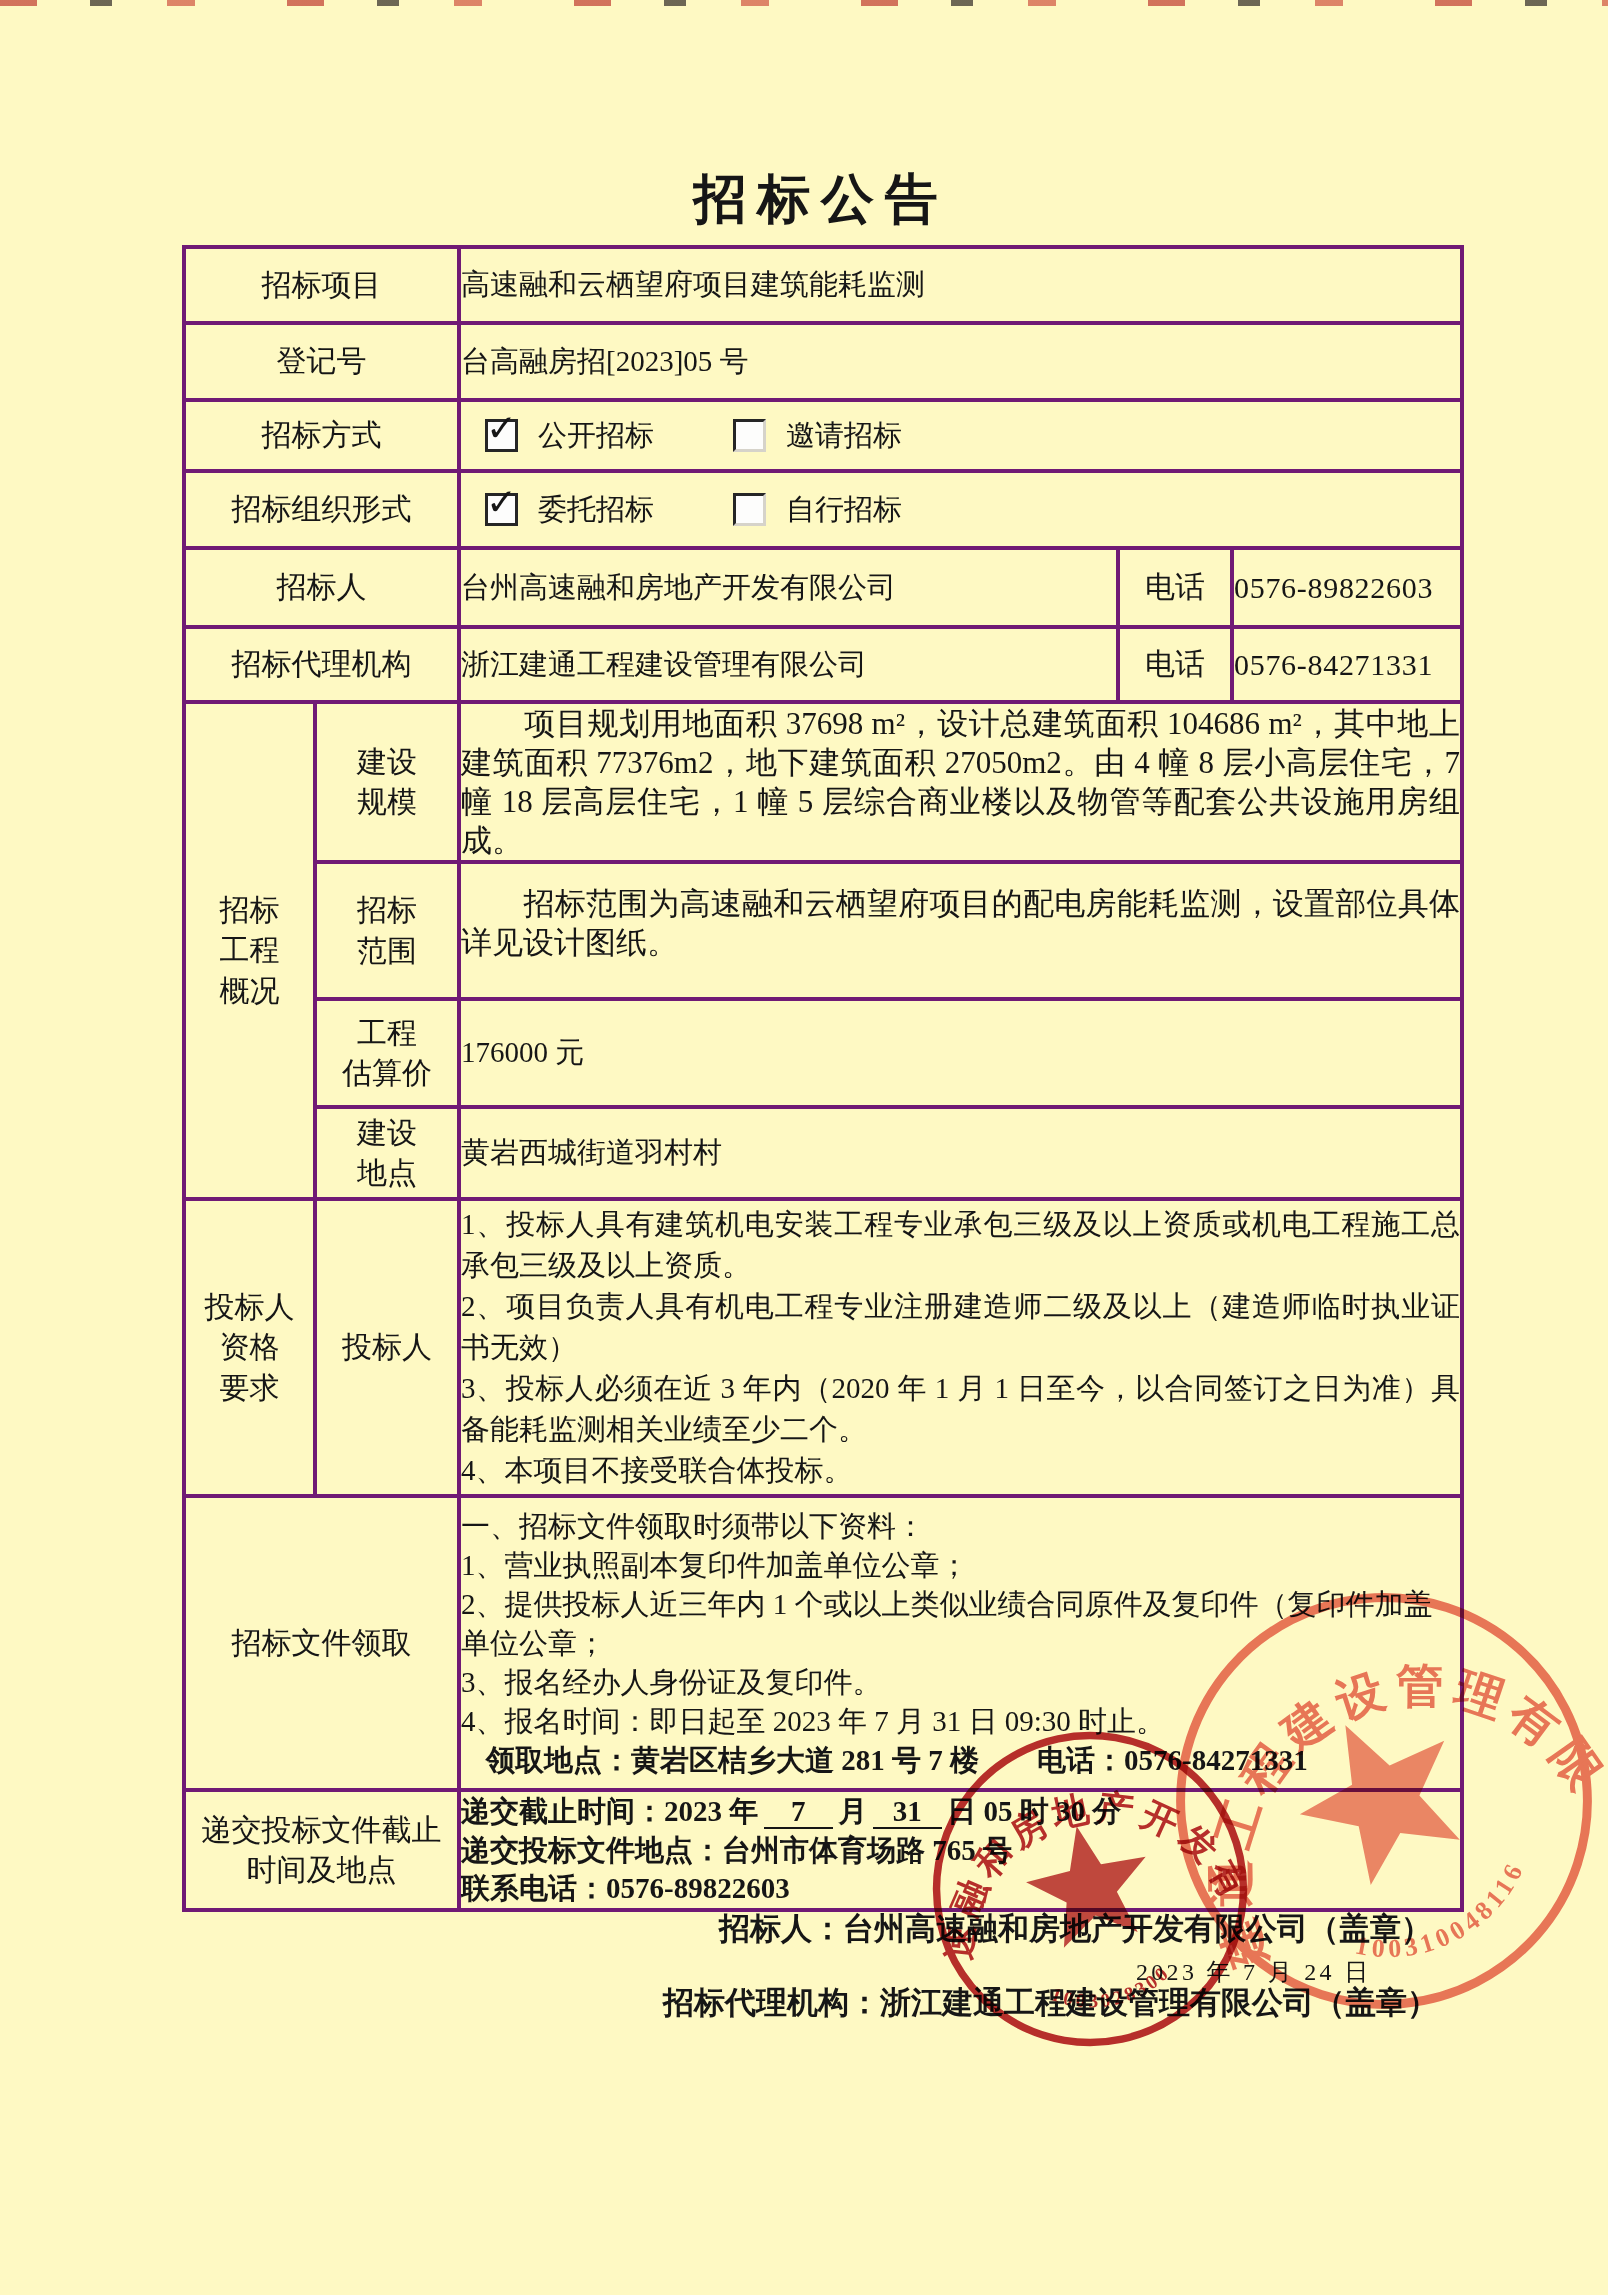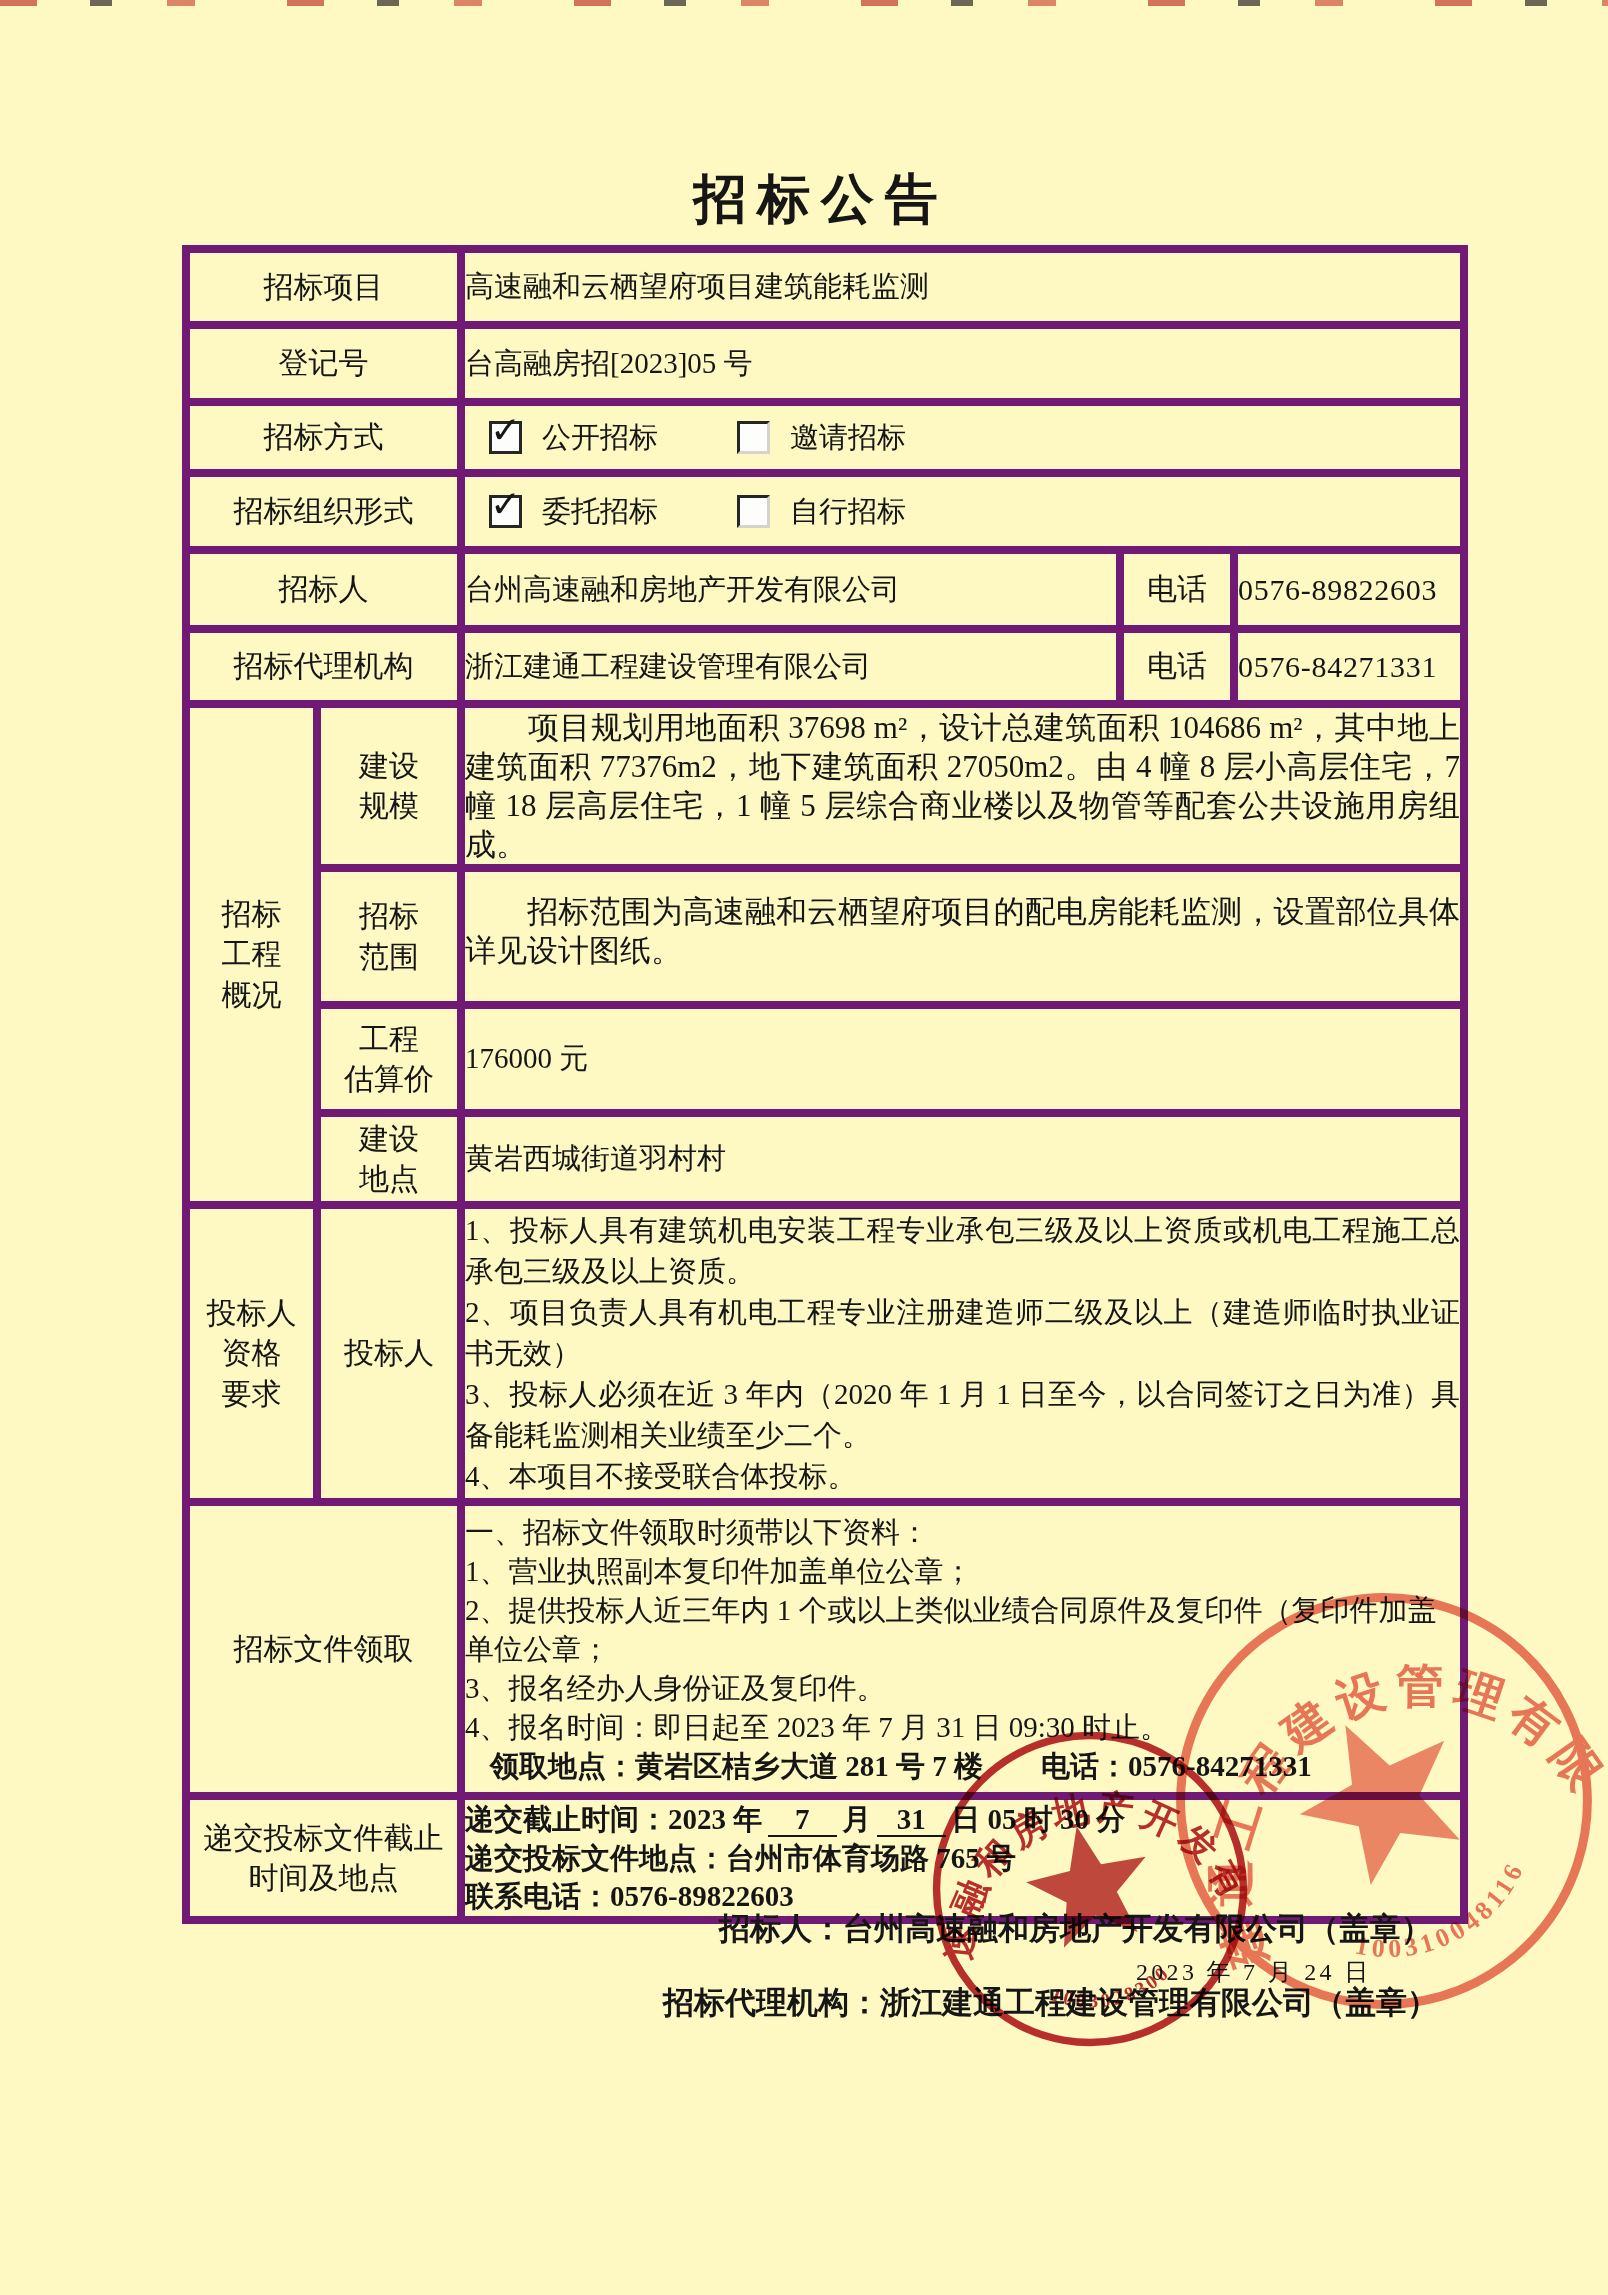--- a/index.html
+++ b/index.html
@@ -21,21 +21,21 @@
   .doc-title{
     position:absolute;top:164px;left:182px;width:1278px;
     text-align:center;font-size:53px;font-weight:bold;letter-spacing:10.7px;
     font-family:"Liberation Sans","DejaVu Sans",sans-serif;
   }
   table.doc{
     position:absolute;left:182px;top:245px;width:1278px;
     border-collapse:collapse;table-layout:fixed;
   }
   table.doc td{
-    border:8px solid #701a75;vertical-align:middle;padding:0;
+    border:4px solid #701a75;vertical-align:middle;padding:0;
     overflow:hidden;
   }
   .lab{text-align:center;font-size:30px;line-height:1.35;}
   .lab div{text-align:center;}
   .val{font-size:29px;padding:4px 9.4px 4px 23px;}
   .phl{text-align:center;font-size:30px;}
   .phv{font-size:30px;padding-left:17.4px;letter-spacing:0.7px;}
   .par{font-size:31px;line-height:39px;padding:6.7px 17.4px 6.7px 21.4px;text-align:justify;margin-left:14px;}
   .list{font-size:29px;line-height:41px;padding:8px 18.7px 8px 21.4px;text-align:justify;}
   .list2{font-size:29px;line-height:39px;padding:8px 18.7px 8px 21.4px;}

